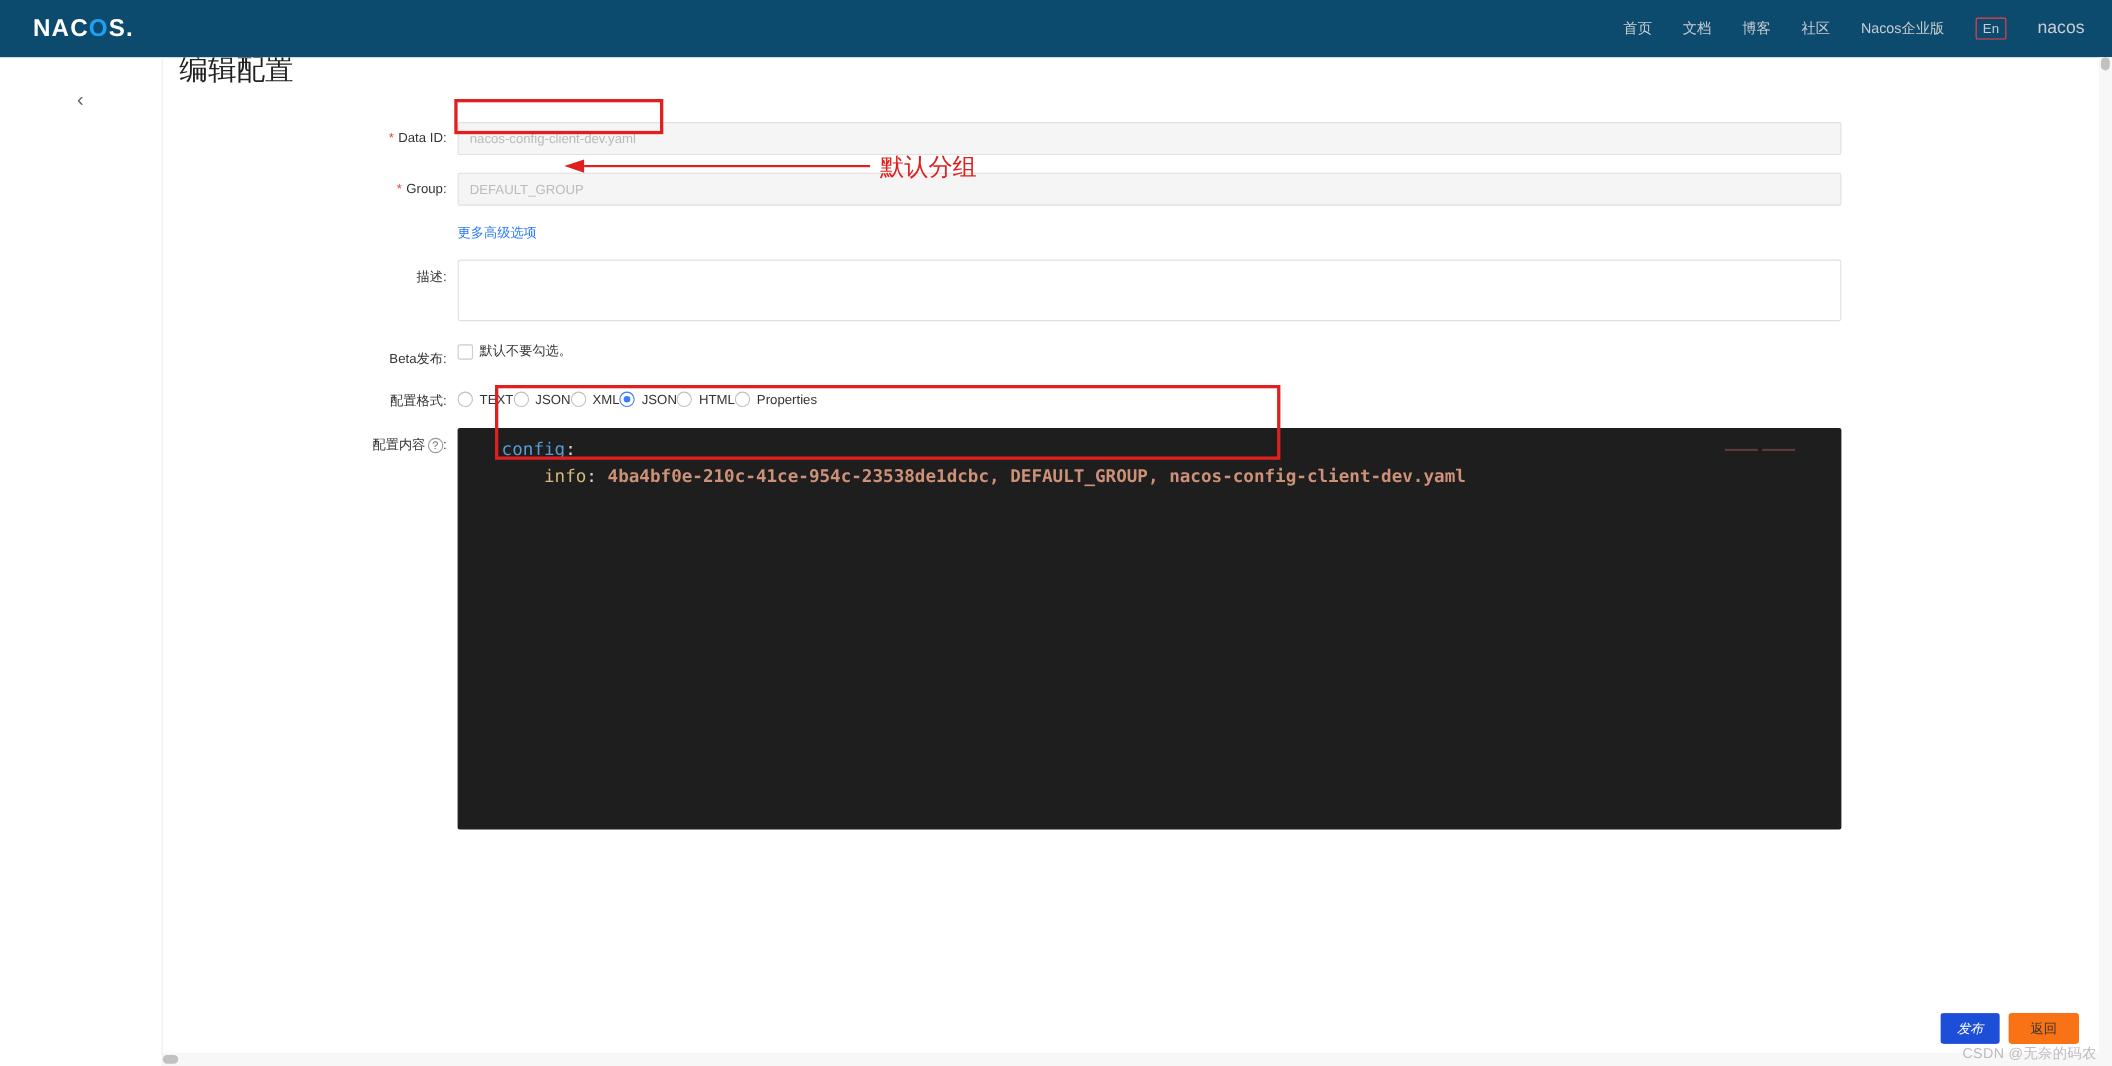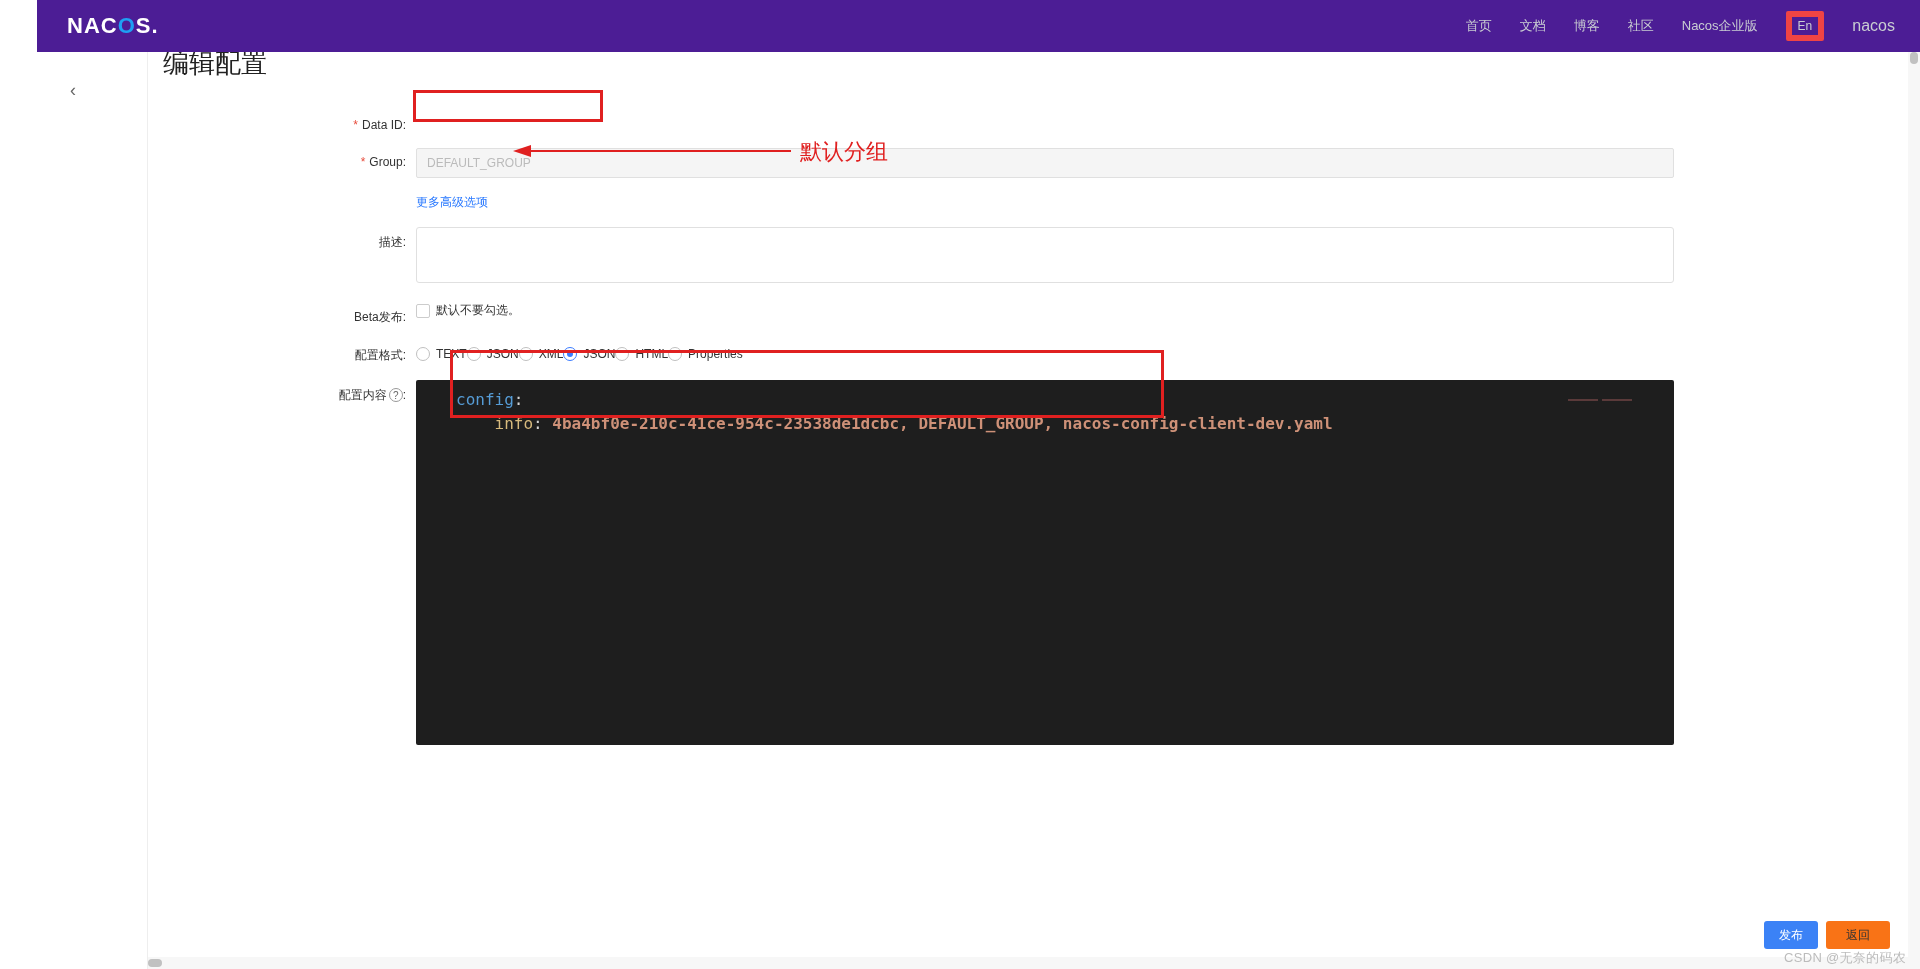--- a/index.html
+++ b/index.html
@@ -1,31 +1,30 @@
 <!DOCTYPE html>
 <html><head>
   <meta charset="utf-8">
   <style>
     * { margin: 0; padding: 0; box-sizing: border-box; }
     body { font-family: -apple-system, "PingFang SC", "Microsoft YaHei", Arial, sans-serif; font-size: 12px; color: #333; background: #fff; }
 
     .header {
-      height: 52px; background: #4c1d95;
+      height: 52px; background: #0c4a6e;
       display: flex; align-items: center; justify-content: space-between;
       padding: 0 25px 0 30px;
-      margin-left: 37px;
     }
     .logo {
       font-family: Arial, sans-serif; font-weight: 700; font-size: 22px;
       color: #fff; letter-spacing: 1px;
     }
     .logo .c { color: #1ea0f3; }
     .nav { display: flex; align-items: center; gap: 28px; }
     .nav a { color: #c9cdd2; font-size: 13px; text-decoration: none; cursor: pointer; }
-    .lang-box { border: 6px solid #ef4444; color: #c9cdd2; font-size: 12px; padding: 2px 6px; border-radius: 2px; }
+    .lang-box { border: 1px solid #ef4444; color: #c9cdd2; font-size: 12px; padding: 2px 6px; border-radius: 2px; }
     .user { color: #c9cdd2; font-size: 16px; }
 
     .page-wrap { position: relative; width:100%; height: calc(969px - 52px); overflow: hidden; }
     .sidebar { position: absolute; top:0; left:0; bottom:0; width: 148px; border-right:1px solid #eee; }
     .collapse-icon { color:#666; font-size:18px; padding: 28px 0 0 70px; cursor:pointer; }
     .main { position:absolute; left:148px; right:12px; top:0; bottom:0; overflow:hidden; }
     .scrollbar { position:absolute; right:0; top:0; bottom:0; width:12px; background:#f7f7f7; }
     .scrollbar .thumb-top { position:absolute; top:0; left:2px; width:8px; height:12px; background:#c1c1c1; border-radius:4px; }
     .h-scroll { position:absolute; left:148px; right:12px; bottom:0; height:12px; background:#f7f7f7; }
     .h-scroll .ht { position:absolute; left:0; top:2px; height:8px; width:14px; background:#c1c1c1; border-radius:4px; }
@@ -67,21 +66,21 @@
     .key1 { color:#569cd6; }
     .key2 { color:#d7ba7d; }
 
     .annot-box1 { position:absolute; border:3px solid #e02020; pointer-events:none; }
     .annot-arrow-line { position:absolute; height:2px; background:#e02020; pointer-events:none; }
     .annot-arrow-head { position:absolute; width:0; height:0; border-top:6px solid transparent; border-bottom:6px solid transparent; border-right:18px solid #e02020; pointer-events:none; }
     .annot-text { position:absolute; color:#e02020; font-size:22px; pointer-events:none; }
 
     .footer-bar { position:absolute; right:18px; bottom:20px; display:flex; gap:8px; }
     .btn { height:28px; padding:0 14px; border-radius:3px; font-size:12px; cursor:pointer; border:1px solid transparent; }
-    .btn.primary { background:#3b82f6; color:#fff; }
+    .btn.primary { background:#1d4ed8; color:#fff;font-style:italic; }
     .btn.default { background:#f97316; color:#333; border:6px solid #f97316; }
 
     .watermark { position:absolute; right:14px; bottom:2px; color:#bcbcbc; font-size:13px; letter-spacing:0.3px; }
   </style>
 </head>
 <body>
 
 <div class="header">
   <div class="logo">
     <span>NAC</span><span class="c">O</span><span>S.</span>
@@ -104,20 +103,23 @@
   </div>
 
   <div class="main">
 
     <div class="title">编辑配置</div>
 
     <div class="form">
 
       <div class="row">
         <div class="label"><span class="req">*</span><span>Data ID:</span></div>
+        <div class="field">
+          <input class="input disabled" readonly="" value="nacos-config-client-dev.yaml" style="">
+        </div>
       </div>
 
       <div class="row">
         <div class="label"><span class="req">*</span><span>Group:</span></div>
         <div class="field">
           <input class="input disabled" readonly="" value="DEFAULT_GROUP" style="">
         </div>
       </div>
 
       <div class="row">

